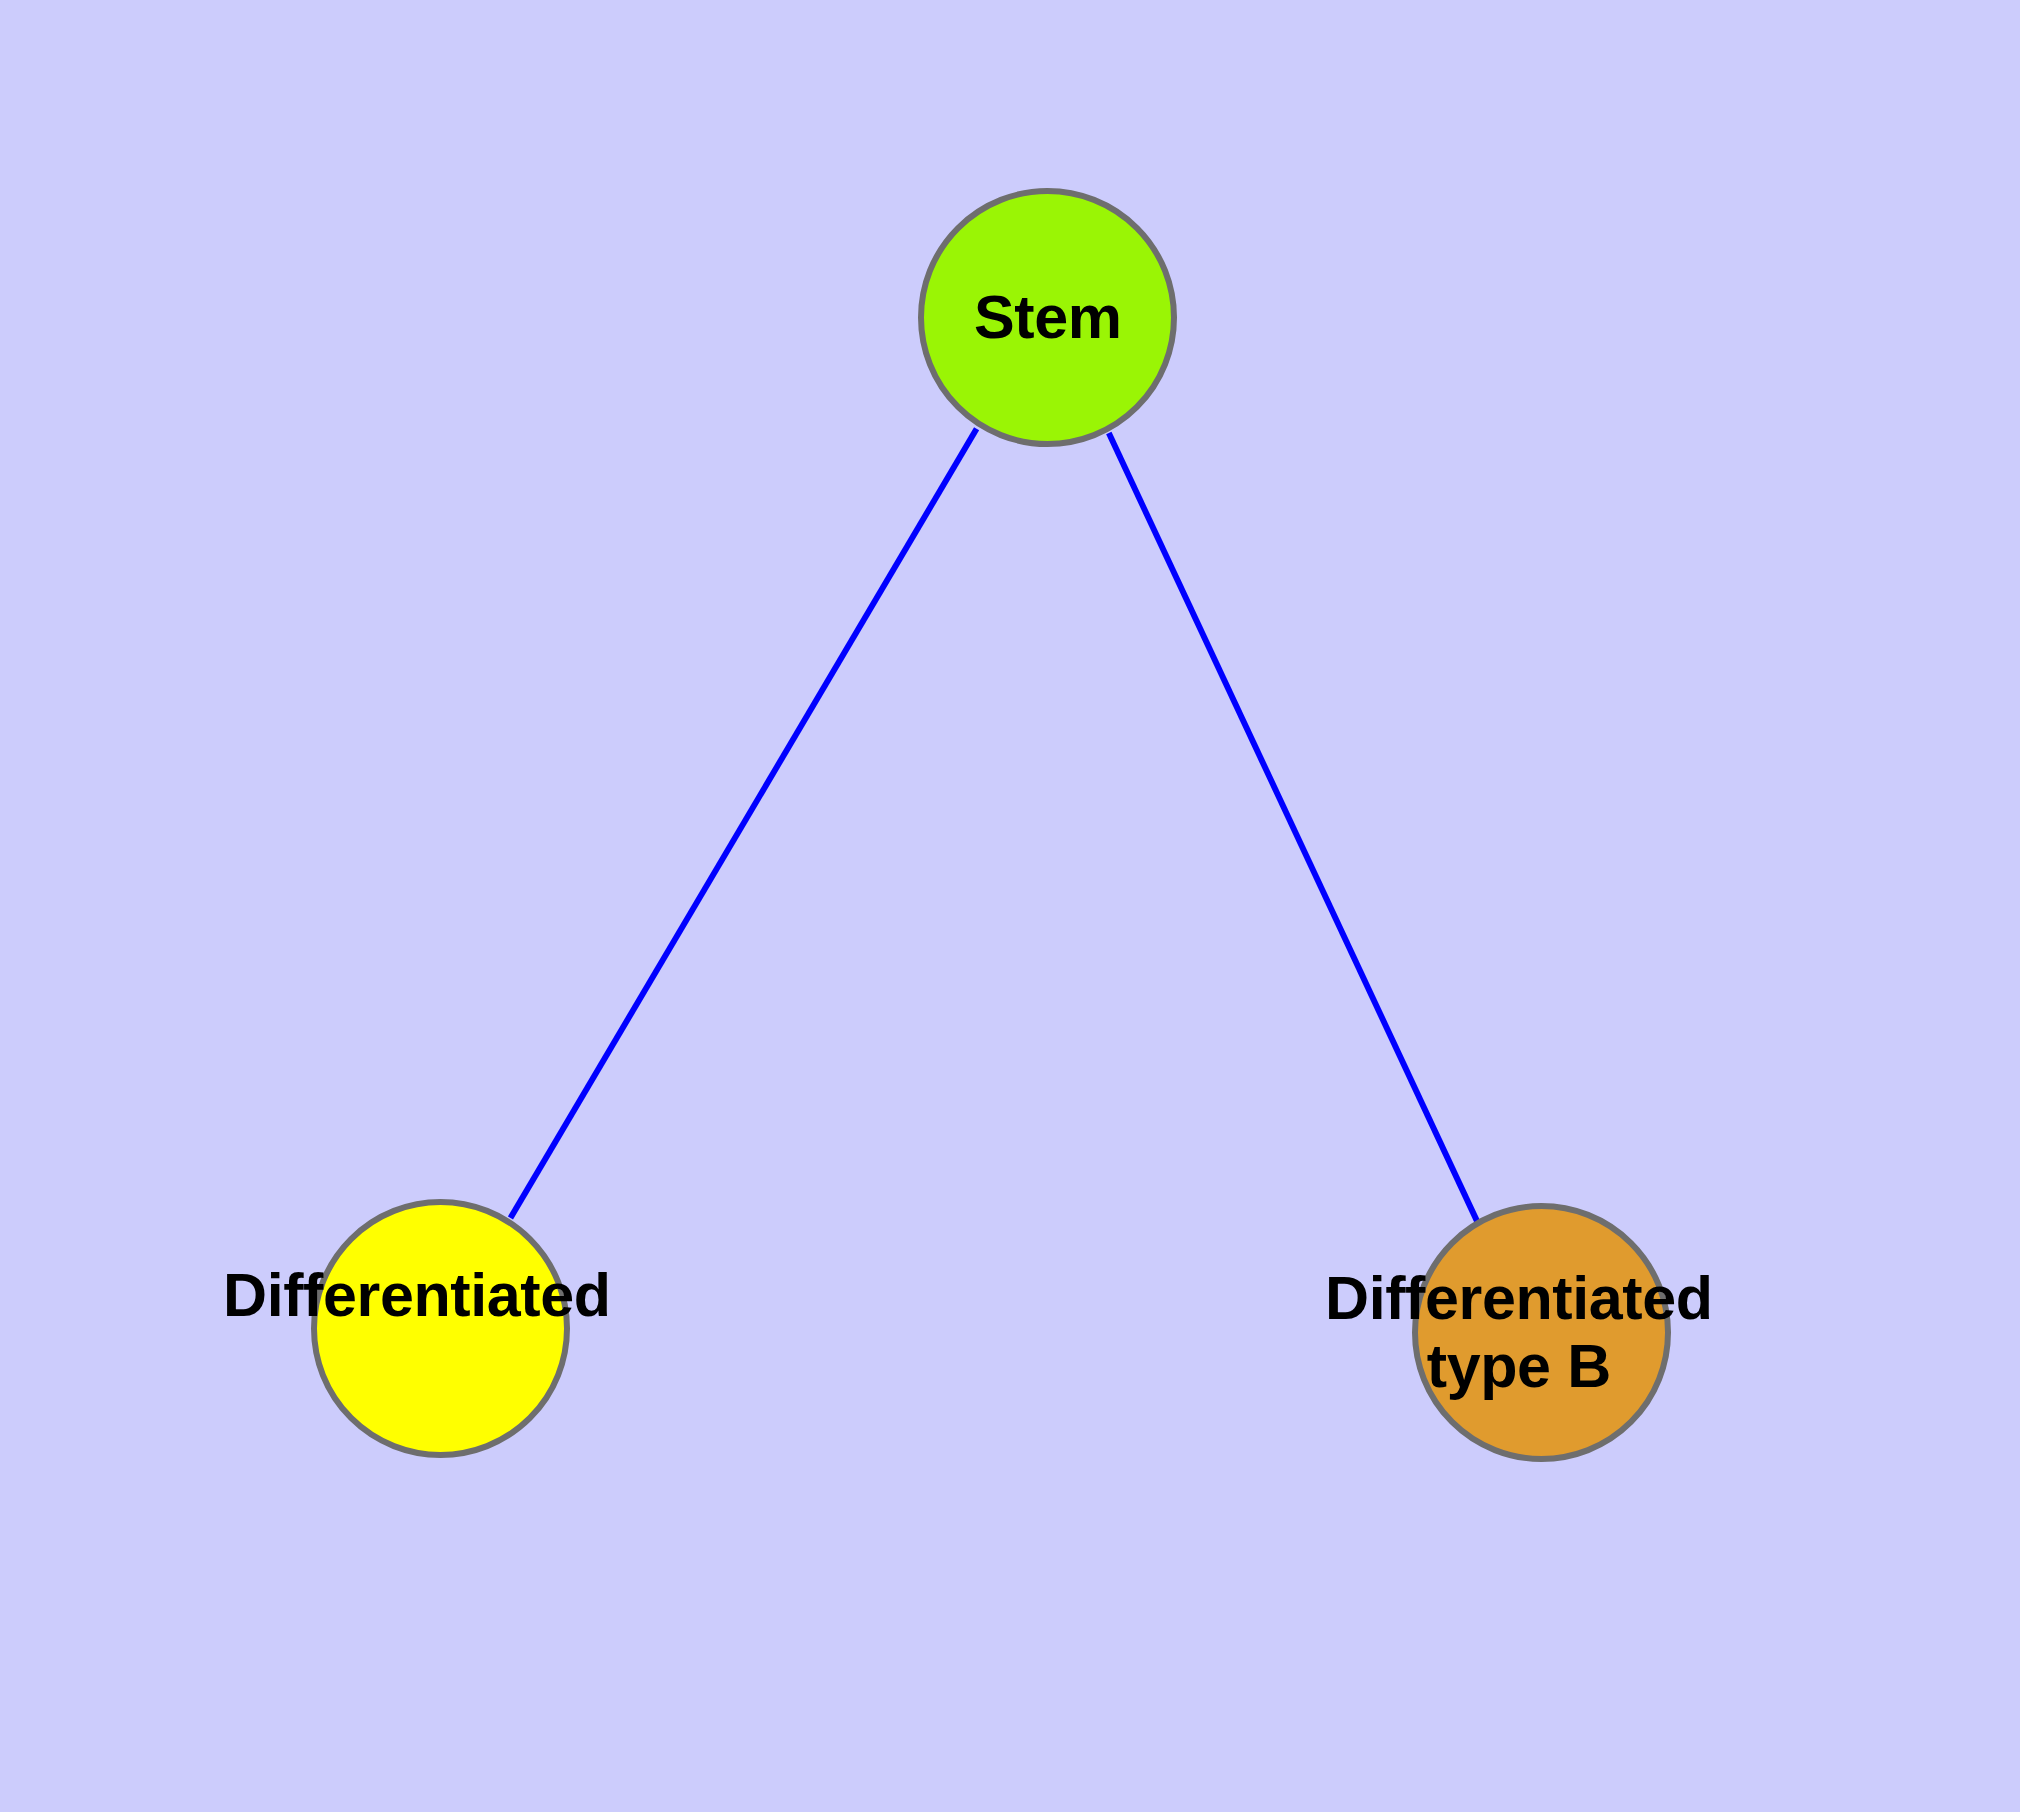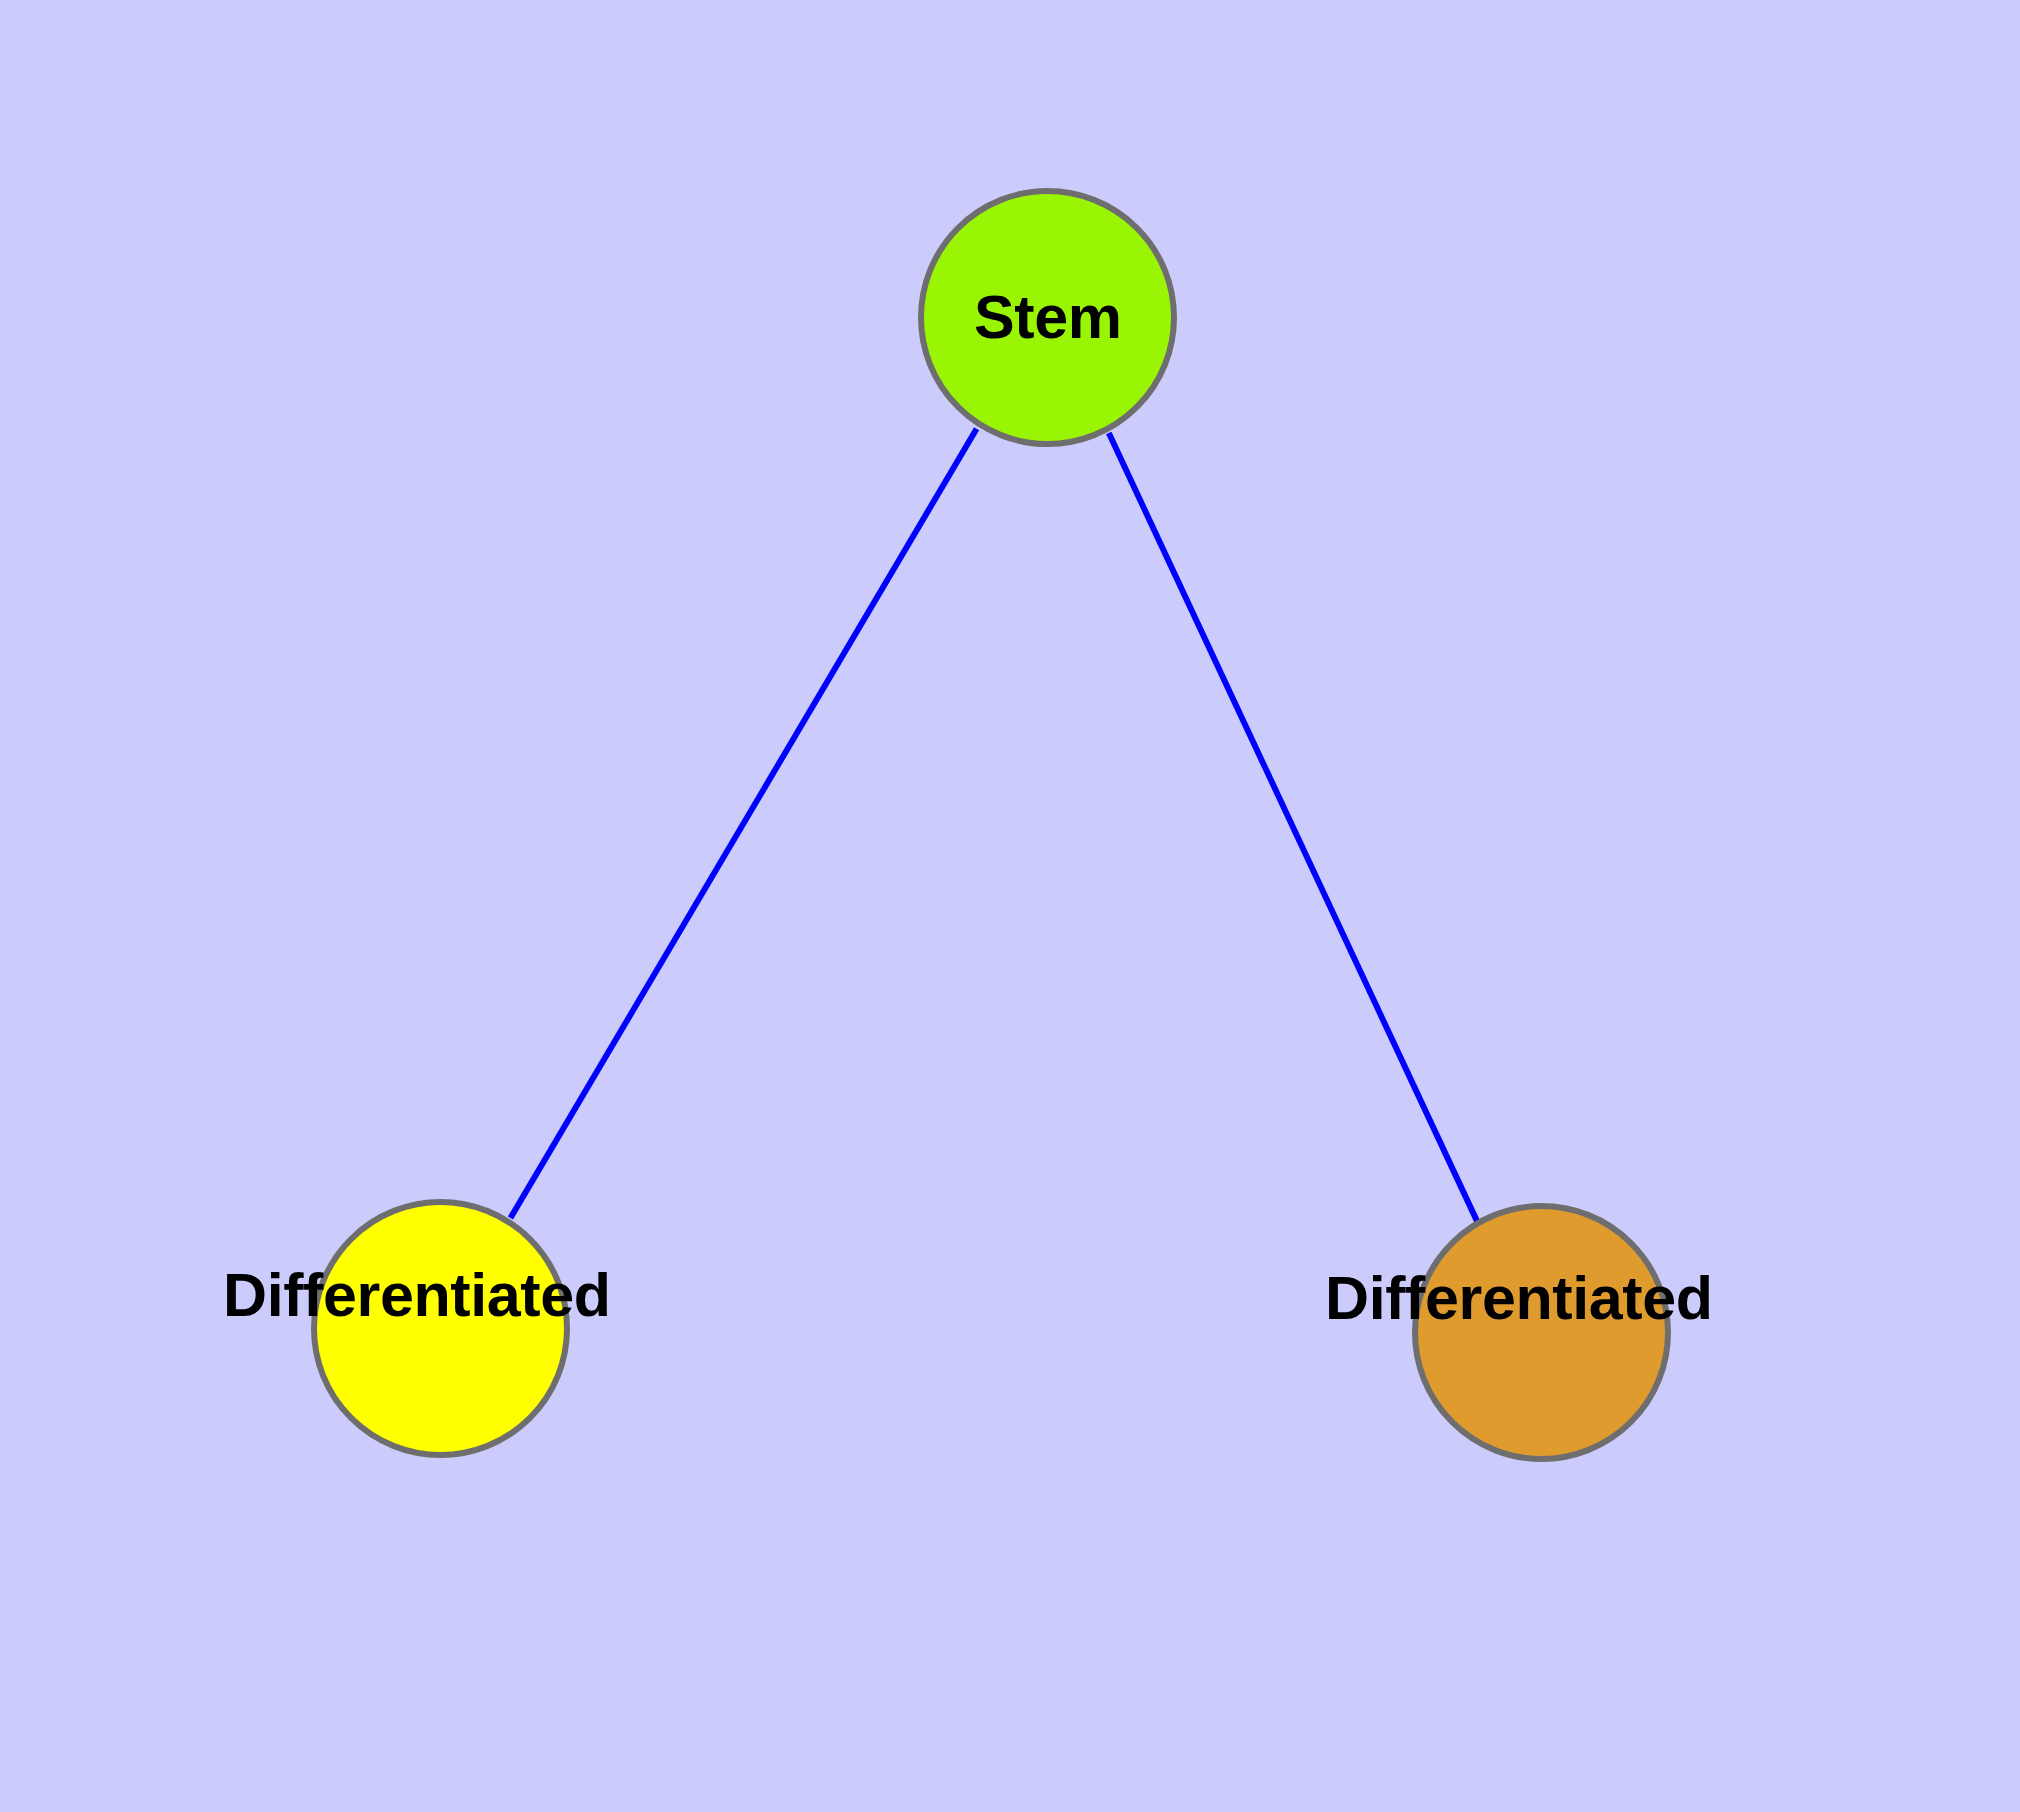--- a/index.html
+++ b/index.html
@@ -63,16 +63,17 @@
   <div class="graph-node" id="node-2" style="width: 259px; height: 259px; left: 1412px; top: 1203px; background: rgb(224, 155, 46); border: 6px solid rgb(110, 110, 110);"></div>
 
   <div class="node-label" id="label-0" style="font-size: 61px; color: rgb(0, 0, 0); left: 974px; top: 283px;">
       <span class="label-line">Stem</span>
     </div>
   <div class="node-label" id="label-1" style="font-size: 61px; color: rgb(0, 0, 0); left: 223px; top: 1261px;">
       <span class="label-line">Differentiated</span>
     </div>
   <div class="node-label" id="label-2" style="font-size: 61px; color: rgb(0, 0, 0); left: 1325px; top: 1264px;">
       <span class="label-line">Differentiated</span>
+      <span class="label-line">type B</span>
     </div>
 
 </div>
 
 
 </body></html>

